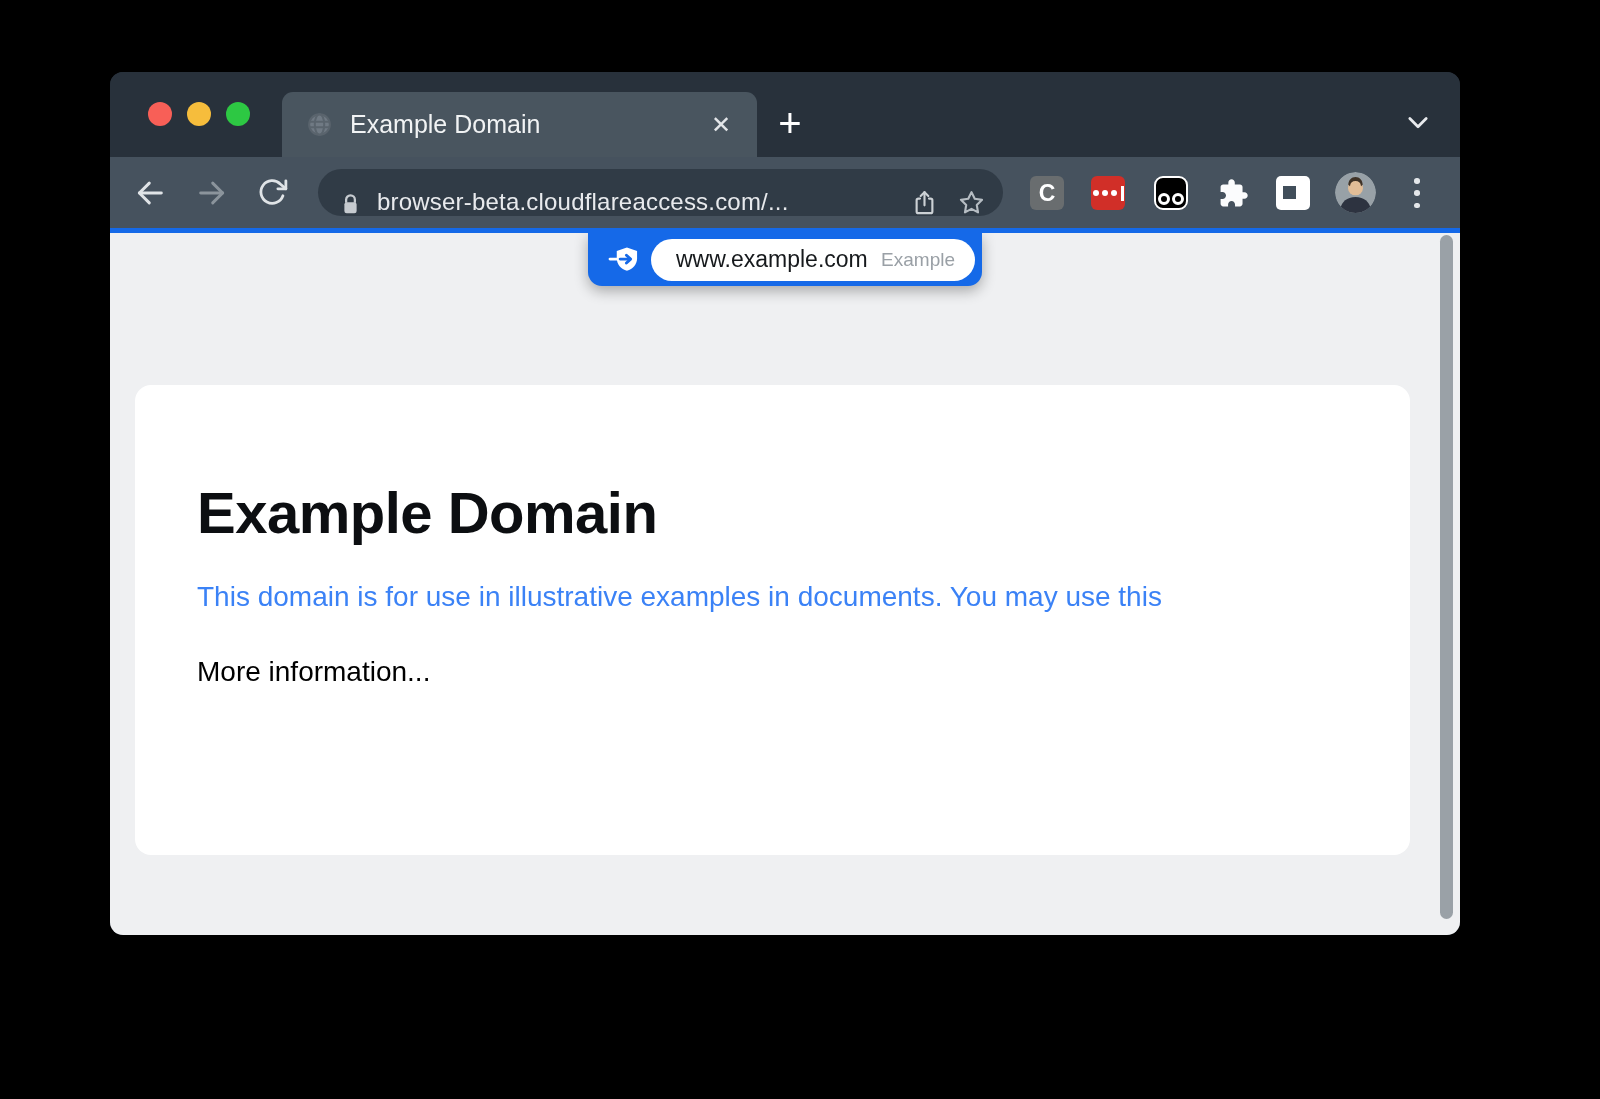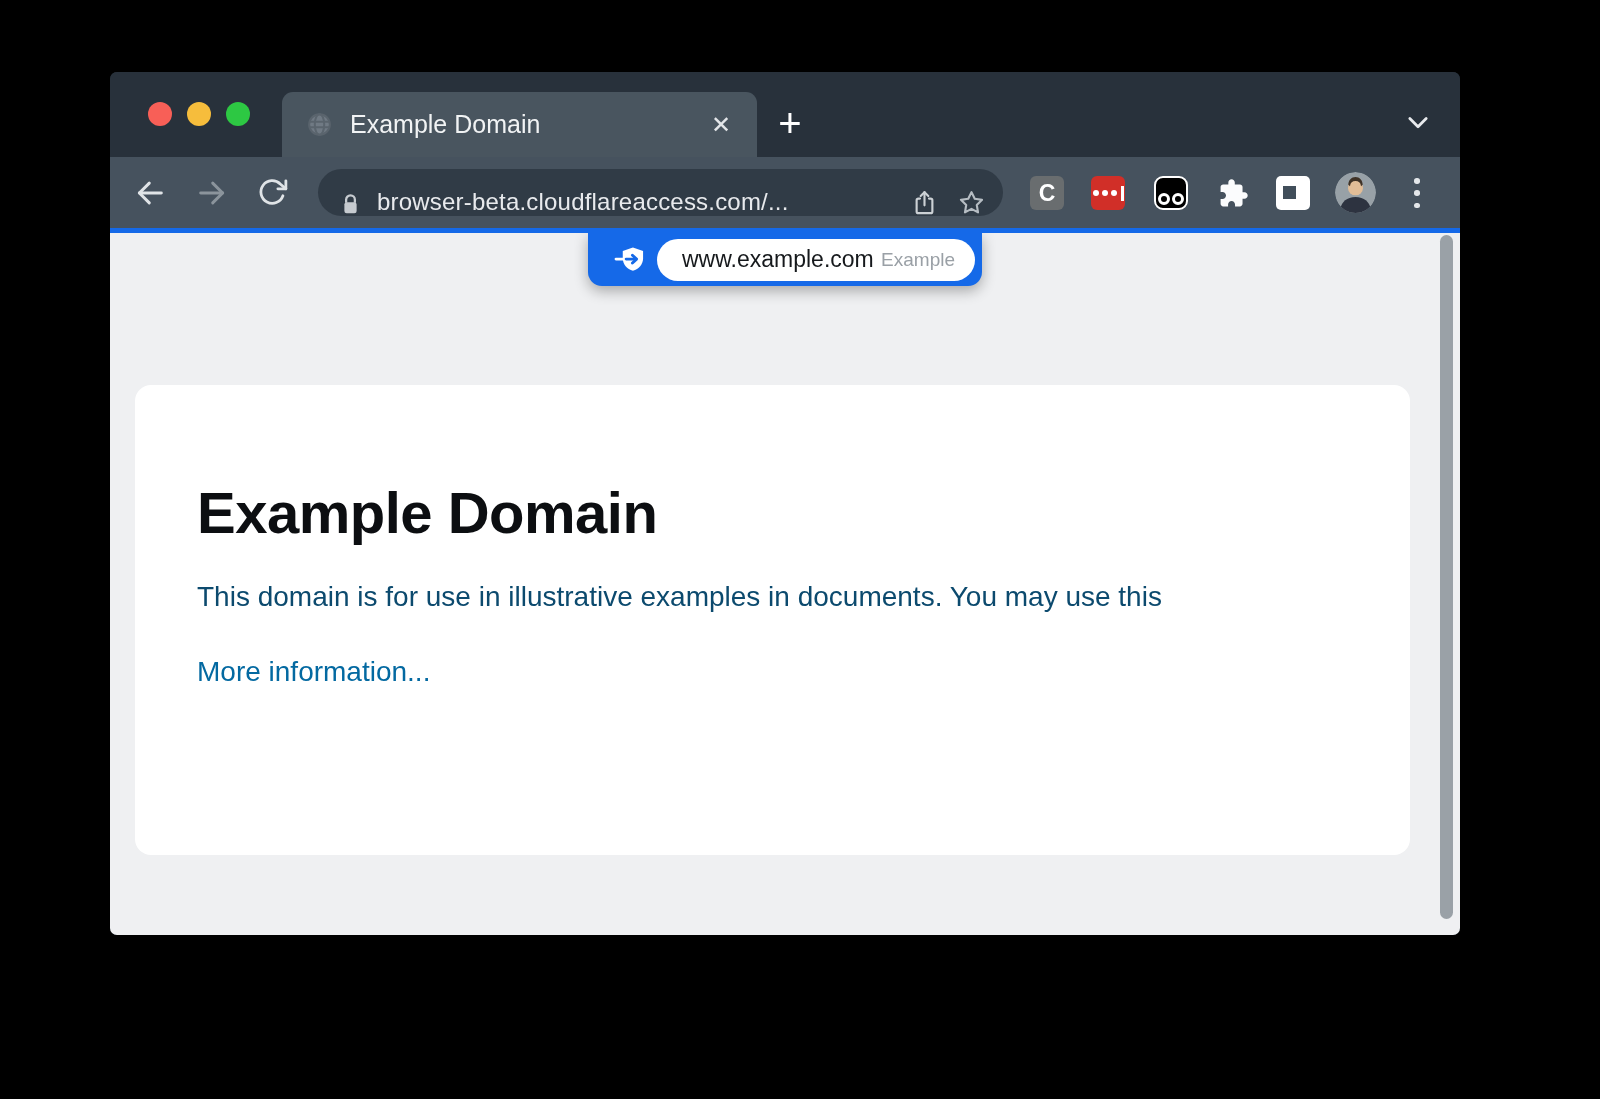--- a/index.html
+++ b/index.html
@@ -3,21 +3,21 @@
 <meta charset="utf-8">
 <style>
   html,body{margin:0;padding:0;}
   body{
     width:1600px;height:1099px;background:#000;position:relative;overflow:hidden;
     font-family:"Liberation Sans","DejaVu Sans",sans-serif;
     -webkit-font-smoothing:antialiased;
   }
   .window{
     position:absolute;left:110px;top:72px;width:1350px;height:863px;
-    border-radius:7px;overflow:hidden;background:#28313b;
+    border-radius:13px;overflow:hidden;background:#28313b;
   }
   
   .tabbar{position:absolute;top:0;left:0;right:0;height:85px;background:#28313b;}
   .traffic{position:absolute;left:38px;top:30px;display:flex;gap:15px;}
   .tl{width:24px;height:24px;border-radius:50%;display:block;}
   .tl.red{background:#f85f57;}
   .tl.yellow{background:#f6bd3c;}
   .tl.green{background:#2dc843;}
   .tab{
     position:absolute;left:172px;top:20px;width:475px;height:65px;
@@ -63,36 +63,36 @@
   .avatar{position:absolute;left:1225px;top:15px;width:41px;height:41px;border-radius:50%;overflow:hidden;cursor:pointer;}
   .menu-dots{position:absolute;left:1301px;top:21px;width:12px;height:30px;display:flex;
        flex-direction:column;justify-content:space-between;align-items:center;cursor:pointer;}
   .menu-dots i{width:5.5px;height:5.5px;border-radius:50%;background:#e4e7ea;display:block;}
   
   .blueline{position:absolute;top:156px;left:0;right:0;height:5px;background:#1569e8;}
   .content{position:absolute;top:161px;left:0;right:0;bottom:0;background:#eff0f2;overflow:hidden;}
   .remote-pill{
     position:absolute;left:478px;top:0;width:394px;height:53px;background:#1569e8;
     border-radius:0 0 14px 14px;box-shadow:0 5px 14px rgba(0,0,0,.3);
-    display:flex;align-items:center;padding-left:26px;box-sizing:border-box;
+    display:flex;align-items:center;padding-left:20px;box-sizing:border-box;
   }
   .shield{width:33px;height:29px;margin-right:10px;flex:0 0 auto;}
   .host-chip{
     flex:1;height:42px;margin-right:7px;background:#fff;border-radius:21px;
     display:flex;align-items:center;padding:0 20px 0 25px;box-sizing:border-box;cursor:pointer;
   }
   .host{font-size:23px;color:#16191c;white-space:nowrap;}
   .expand{margin-left:auto;font-size:19px;color:#9aa0a6;white-space:nowrap;cursor:pointer;}
   .card{
     position:absolute;left:25px;top:152px;width:1275px;height:470px;background:#fff;
     border-radius:16px;padding-left:62px;box-sizing:border-box;
   }
   .card h1{margin:94px 0 0;font-size:58px;font-weight:bold;color:#0c0e11;letter-spacing:-.5px;}
-  .para{margin-top:32px;font-size:28px;line-height:38px;color:#0c4a6e;}
-  .morelink{display:inline-block;margin-top:40px;font-size:28px;color:#0369a1;text-decoration:none;cursor:pointer;}
+  .para{margin-top:32px;font-size:28px;line-height:38px;color:#3b82f6;}
+  .morelink{display:inline-block;margin-top:40px;font-size:28px;color:#000000;text-decoration:none;cursor:pointer;}
   .scrollbar{position:absolute;right:7px;top:2px;width:13px;height:684px;background:#9aa1a7;border-radius:7px;cursor:grab;}
 </style>
 </head>
 <body>
 
 <div class="window">
 
   <div class="tabbar">
     <div class="traffic">
       <span class="tl red"></span>

